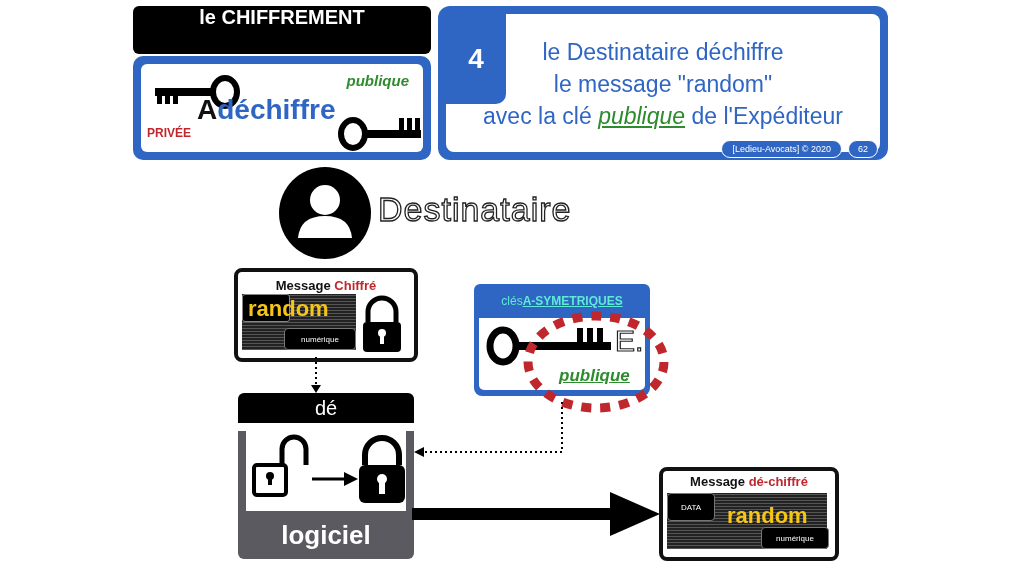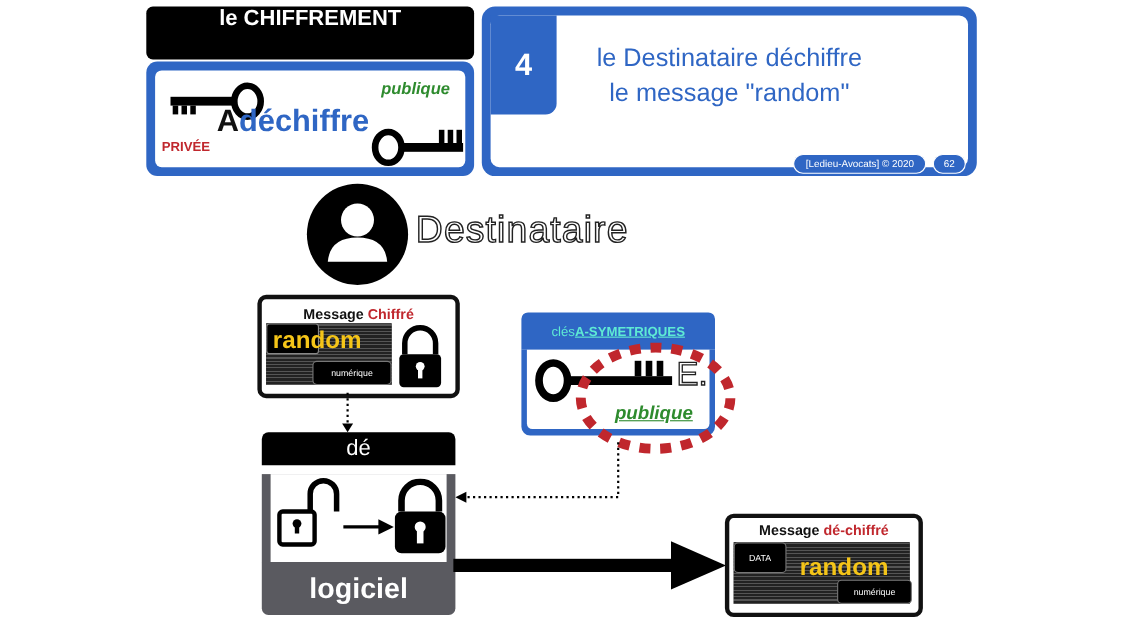--- a/index.html
+++ b/index.html
@@ -80,20 +80,21 @@
     <div class="asym-priv">PRIVÉE</div>
   </div>
 </div>
 
 <div class="abs title-box">
   <div class="title-inner">
     <div class="step-badge">4</div>
     <div class="title-text">
       <div>le Destinataire déchiffre</div>
       <div>le message "random"</div>
+      <div><span>avec la clé </span><span class="pub">publique</span><span> de l'Expéditeur</span></div>
     </div>
     <div class="credit">[Ledieu-Avocats] © 2020</div>
     <div class="pagenum">62</div>
   </div>
 </div>
 
 <svg class="abs" style="left:278px;top:166px" width="94" height="94">
   <circle cx="47" cy="47" r="46" fill="#000"></circle>
   <circle cx="47" cy="34" r="15" fill="#fff"></circle>
   <path d="M20 72 Q22 50 47 50 Q72 50 74 72 Z" fill="#fff"></path>

